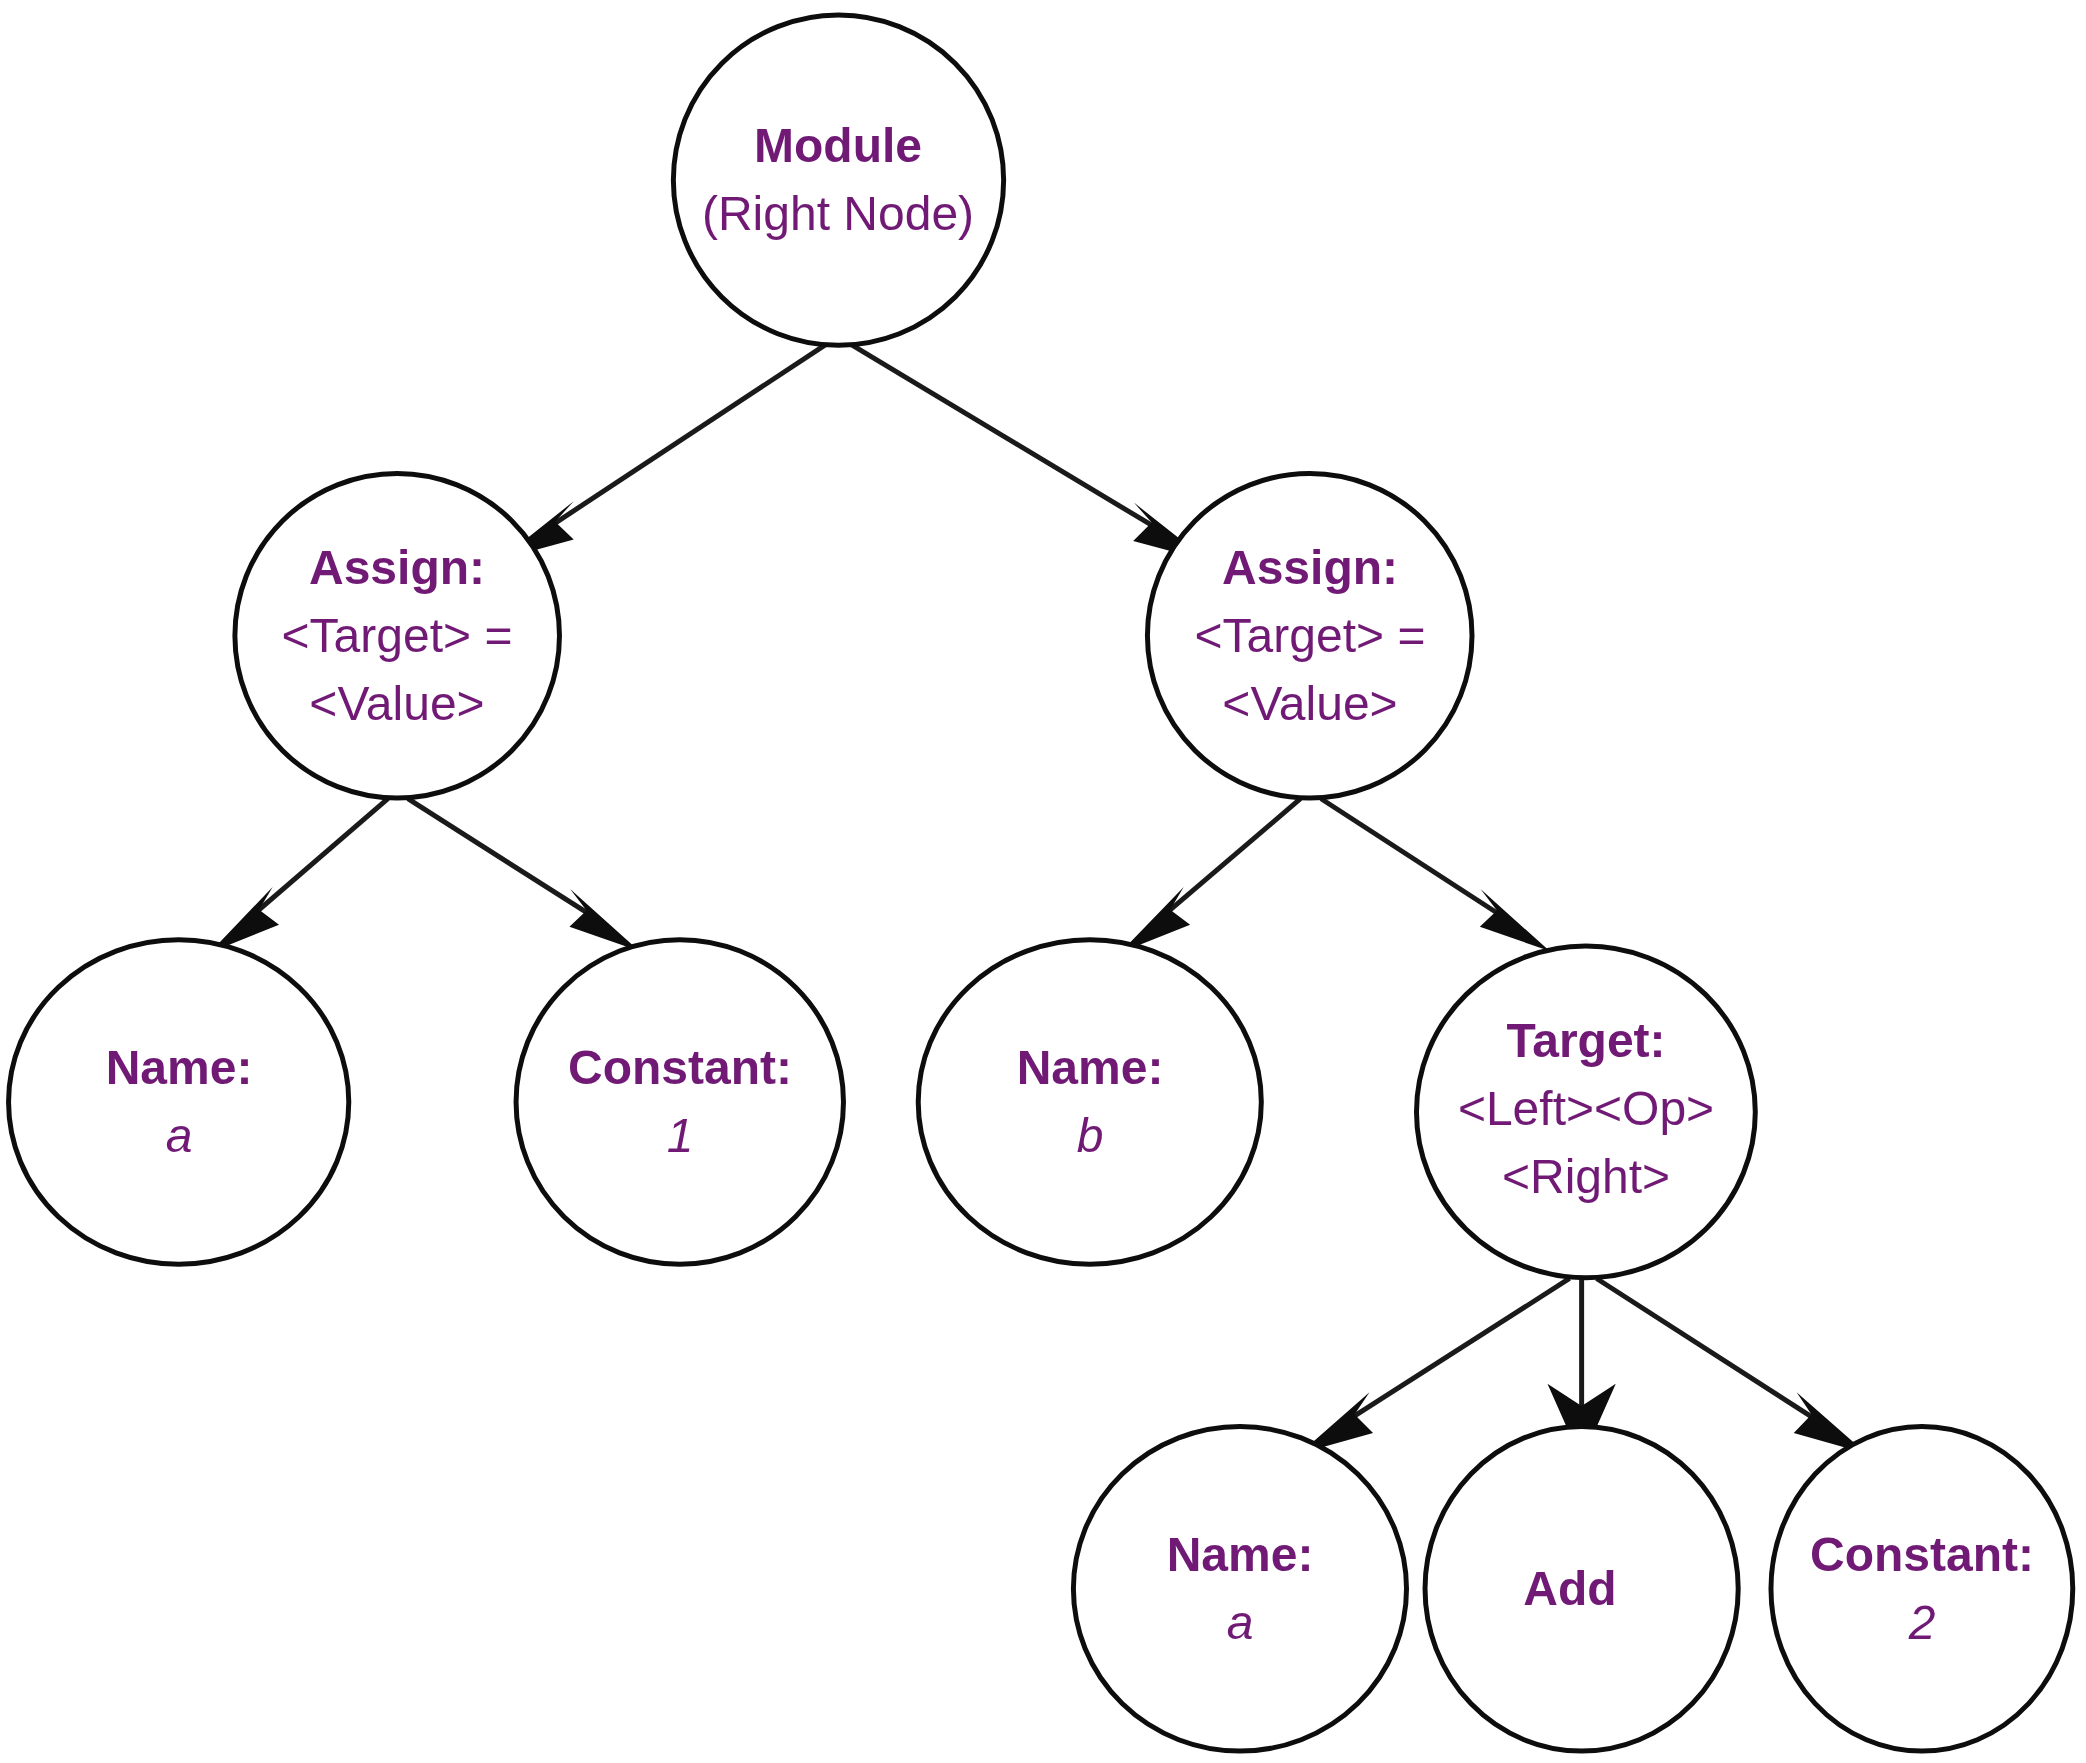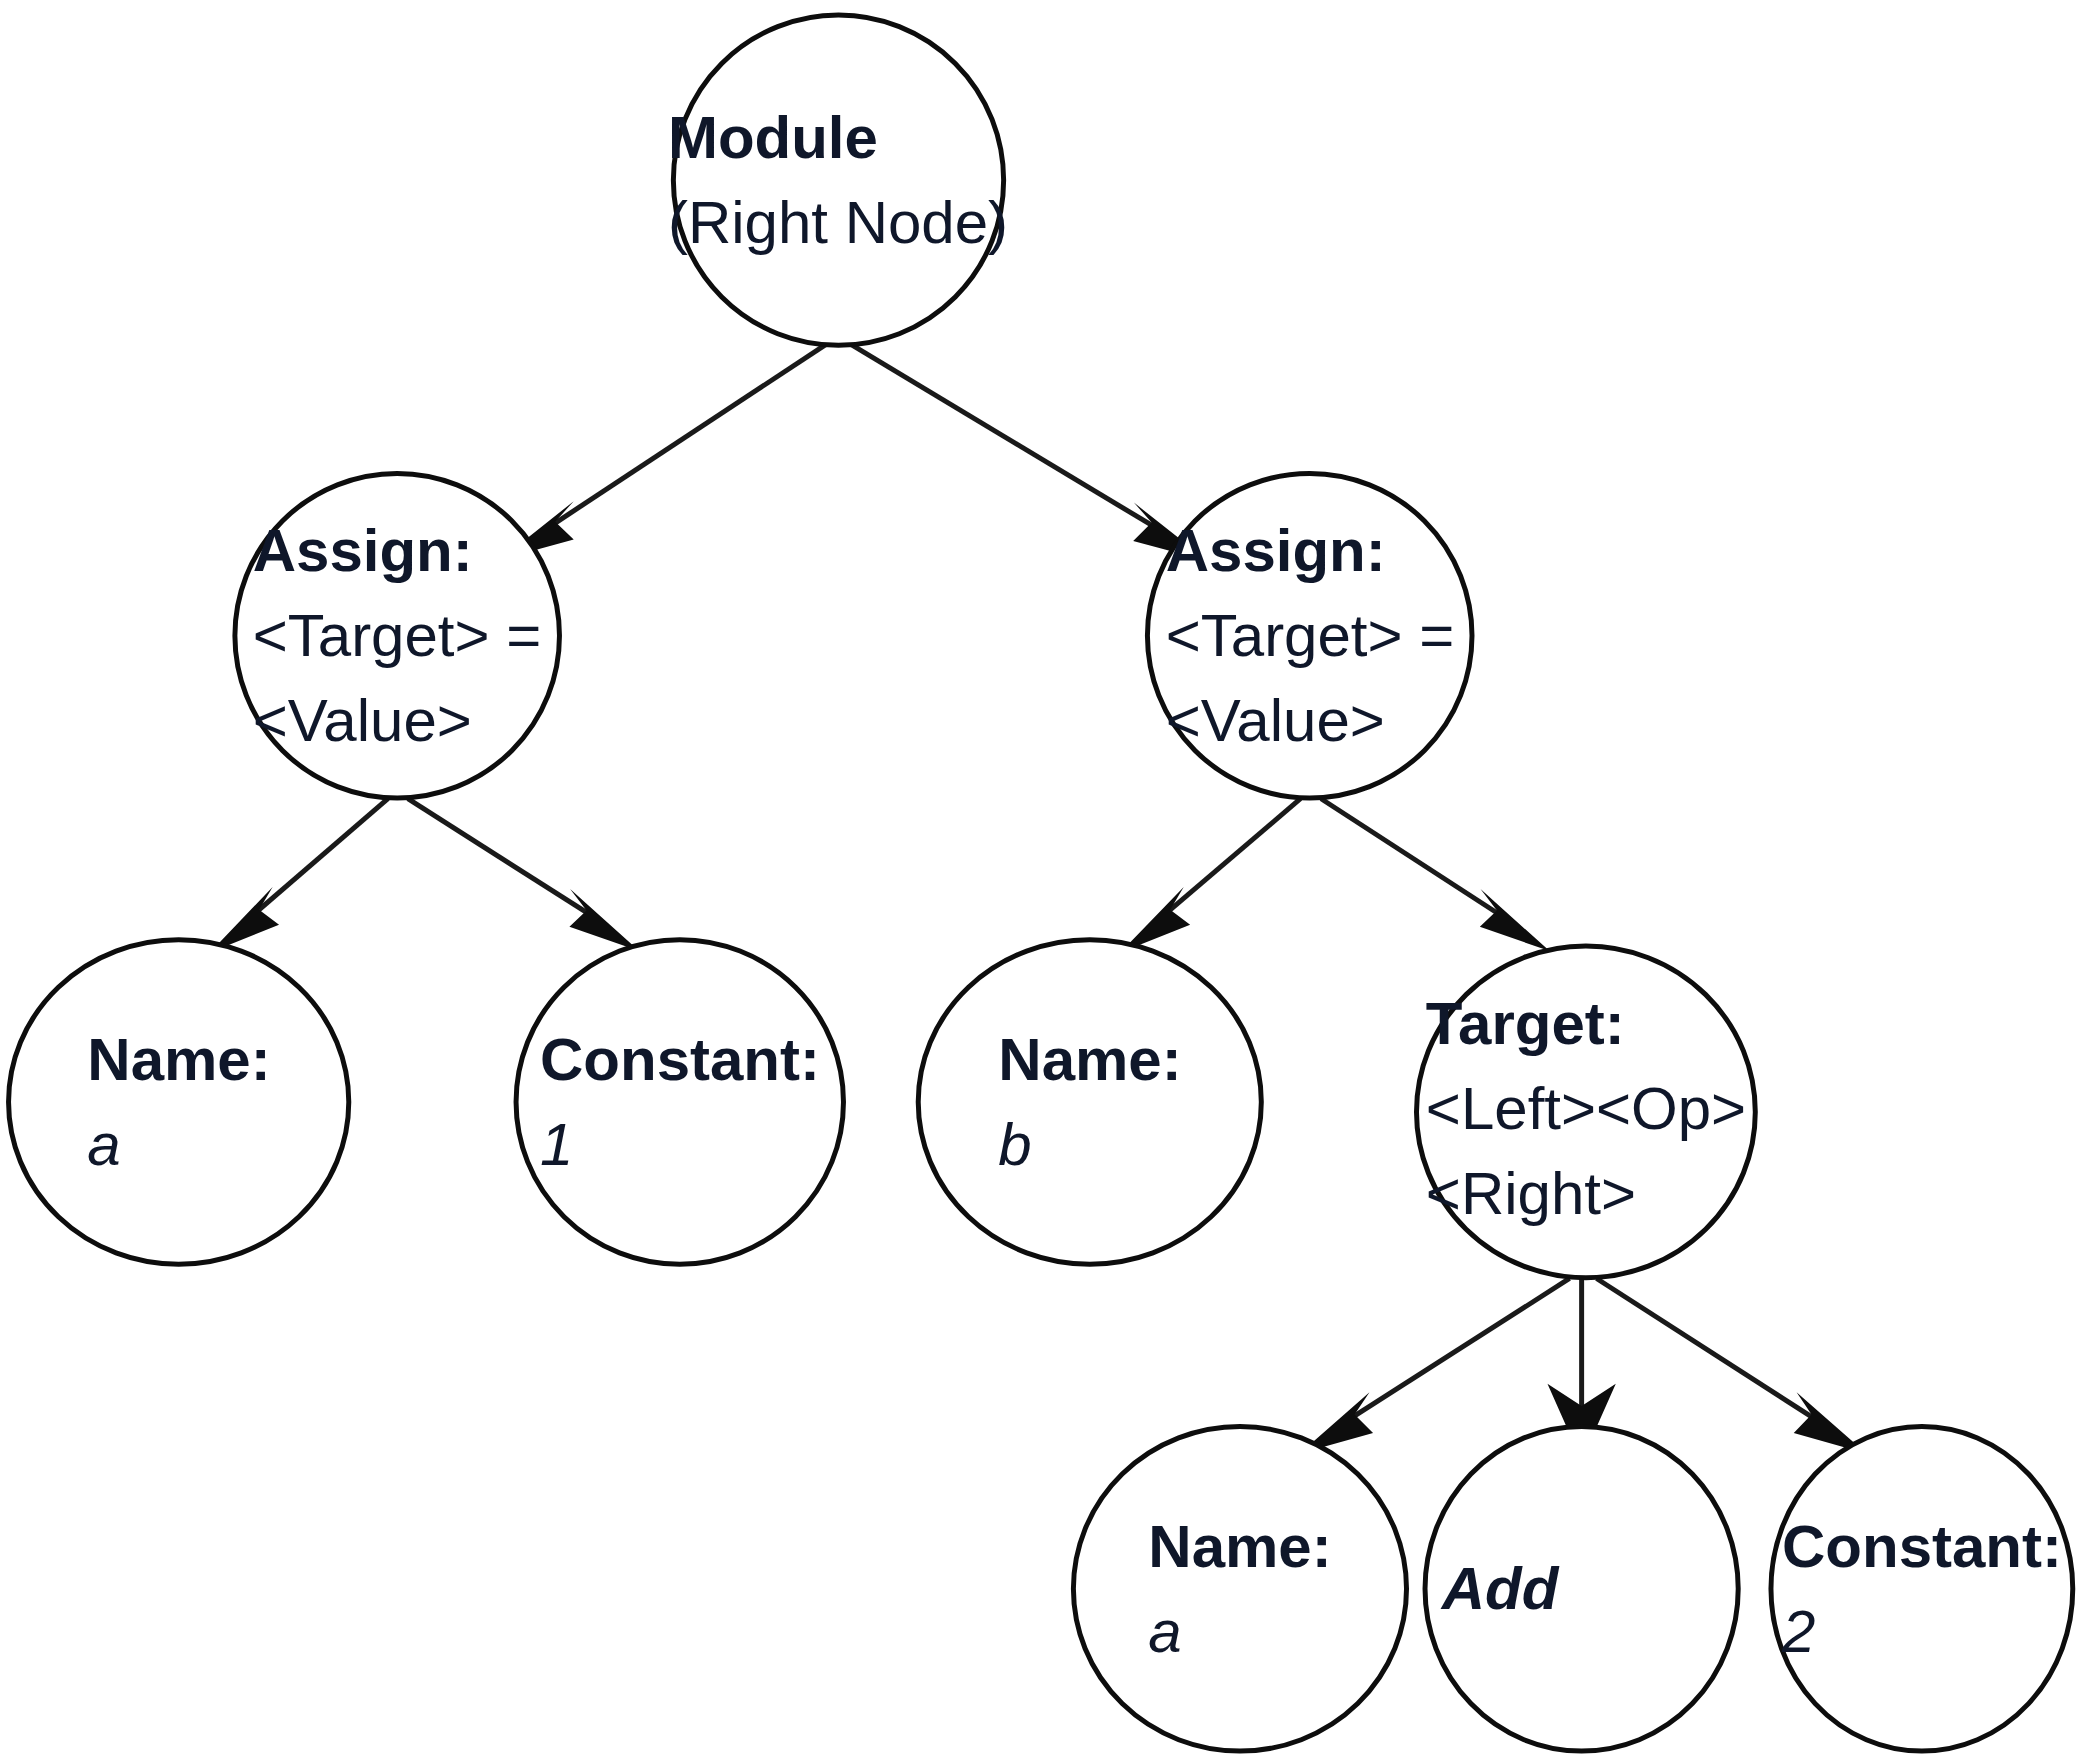--- a/index.html
+++ b/index.html
@@ -34,23 +34,24 @@
     stroke: #1a1a1a;
     stroke-width: 7;
     fill: none;
   }
   .arrow-head {
     fill: #0d0d0d;
     stroke: none;
   }
   .node-label {
     position: absolute;
-    color: #0f172a;
+    text-align: center;
+    color: #701a75;
     line-height: 1.42;
-    font-size: 60px;
+    font-size: 48px;
     transform: translate(-50%, -50%);
     white-space: nowrap;
     pointer-events: none;
   }
   .lbl-title {
     font-weight: bold;
     display: block;
   }
   .lbl-sub {
     font-weight: normal;
@@ -168,21 +169,21 @@
     <span class="lbl-title">Target:</span>
     <span class="lbl-sub">&lt;Left&gt;&lt;Op&gt;</span>
     <span class="lbl-sub">&lt;Right&gt;</span>
   </div>
 
   <div class="node-label" style="left:1240px; top:1589px;">
     <span class="lbl-title">Name:</span>
     <span class="lbl-italic">a</span>
   </div>
 
-  <div class="node-label" style="left:1500px; top:1589px;font-style:italic;">
+  <div class="node-label" style="left:1570px; top:1589px;">
     <span class="lbl-title">Add</span>
   </div>
 
   <div class="node-label" style="left:1922px; top:1589px;">
     <span class="lbl-title">Constant:</span>
     <span class="lbl-italic">2</span>
   </div>
 
 </div>
 

